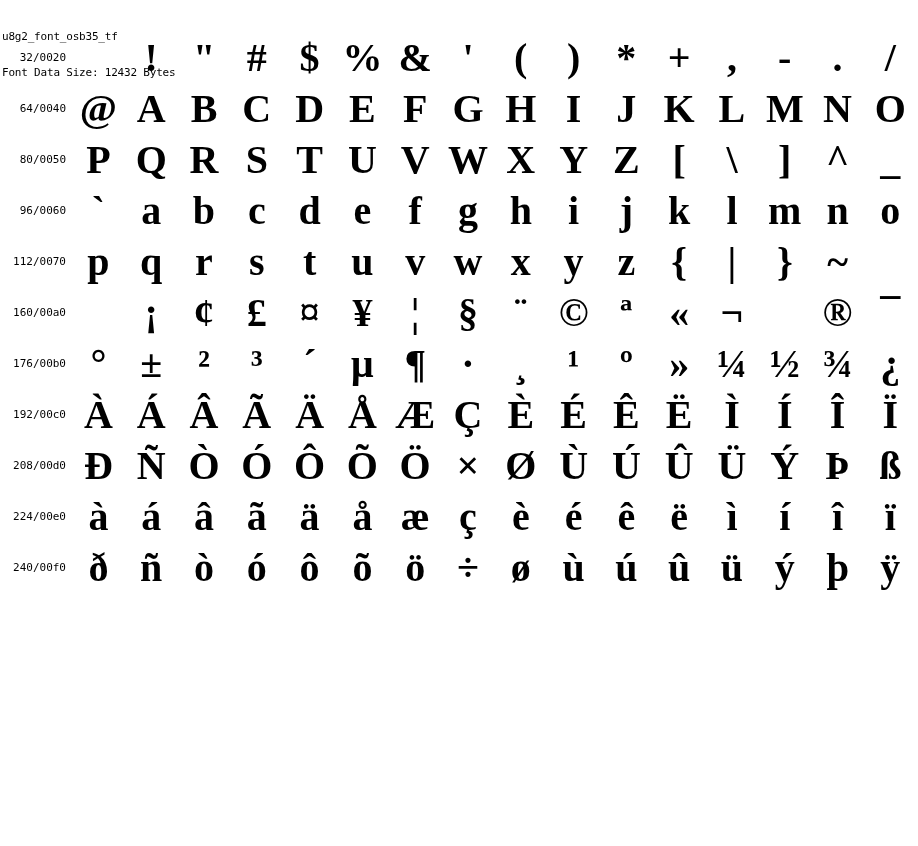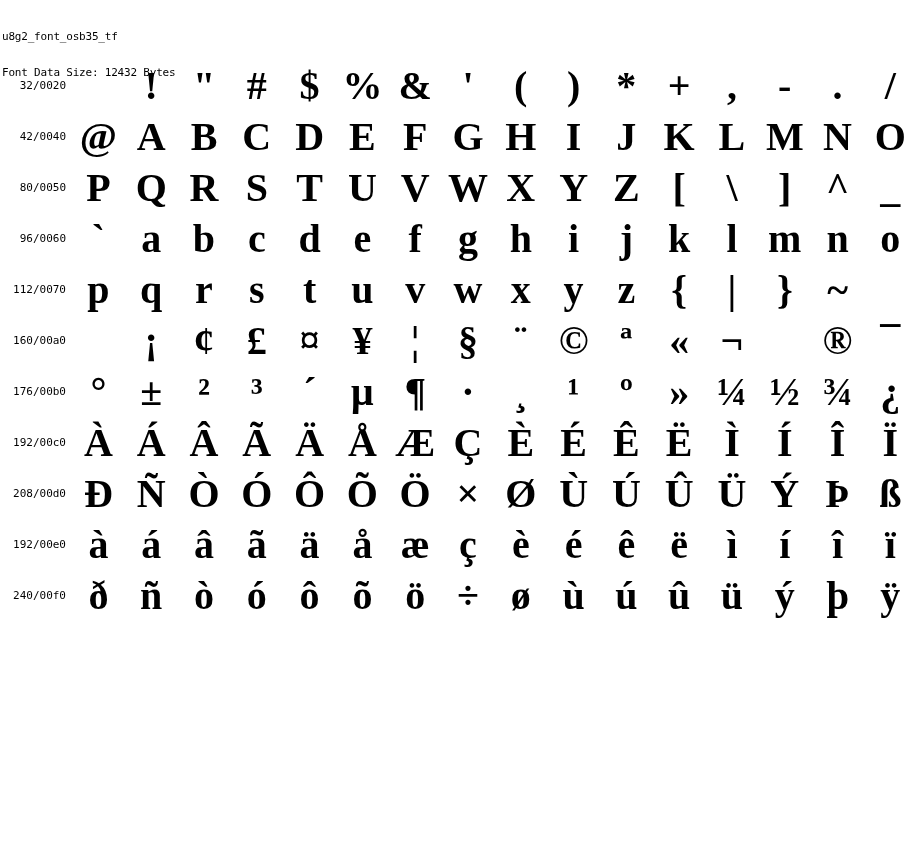--- a/index.html
+++ b/index.html
@@ -20,21 +20,21 @@
     font-size: 11px;
     line-height: 12px;
     padding: 7px 2px 0 2px;
     white-space: pre;
   }
   .header div {
     letter-spacing: -0.2px;
   }
   .grid {
     position: absolute;
-    top: 60px;
+    top: 32px;
     left: 0;
     width: 918px;
   }
   .row {
     display: flex;
     align-items: center;
     height: 51px;
   }
   .rowlabel {
     width: 72px;
@@ -95,21 +95,21 @@
       <div class="cell">)</div>
       <div class="cell">*</div>
       <div class="cell">+</div>
       <div class="cell">,</div>
       <div class="cell">-</div>
       <div class="cell">.</div>
       <div class="cell">/</div>
     </div>
   </div>
   <div class="row">
-    <div class="rowlabel">42/0040</div>
+    <div class="rowlabel">64/0040</div>
     <div class="cells">
       <div class="cell">@</div>
       <div class="cell">A</div>
       <div class="cell">B</div>
       <div class="cell">C</div>
       <div class="cell">D</div>
       <div class="cell">E</div>
       <div class="cell">F</div>
       <div class="cell">G</div>
       <div class="cell">H</div>
@@ -263,21 +263,21 @@
       <div class="cell">Ù</div>
       <div class="cell">Ú</div>
       <div class="cell">Û</div>
       <div class="cell">Ü</div>
       <div class="cell">Ý</div>
       <div class="cell">Þ</div>
       <div class="cell">ß</div>
     </div>
   </div>
   <div class="row">
-    <div class="rowlabel">192/00e0</div>
+    <div class="rowlabel">224/00e0</div>
     <div class="cells">
       <div class="cell">à</div>
       <div class="cell">á</div>
       <div class="cell">â</div>
       <div class="cell">ã</div>
       <div class="cell">ä</div>
       <div class="cell">å</div>
       <div class="cell">æ</div>
       <div class="cell">ç</div>
       <div class="cell">è</div>

